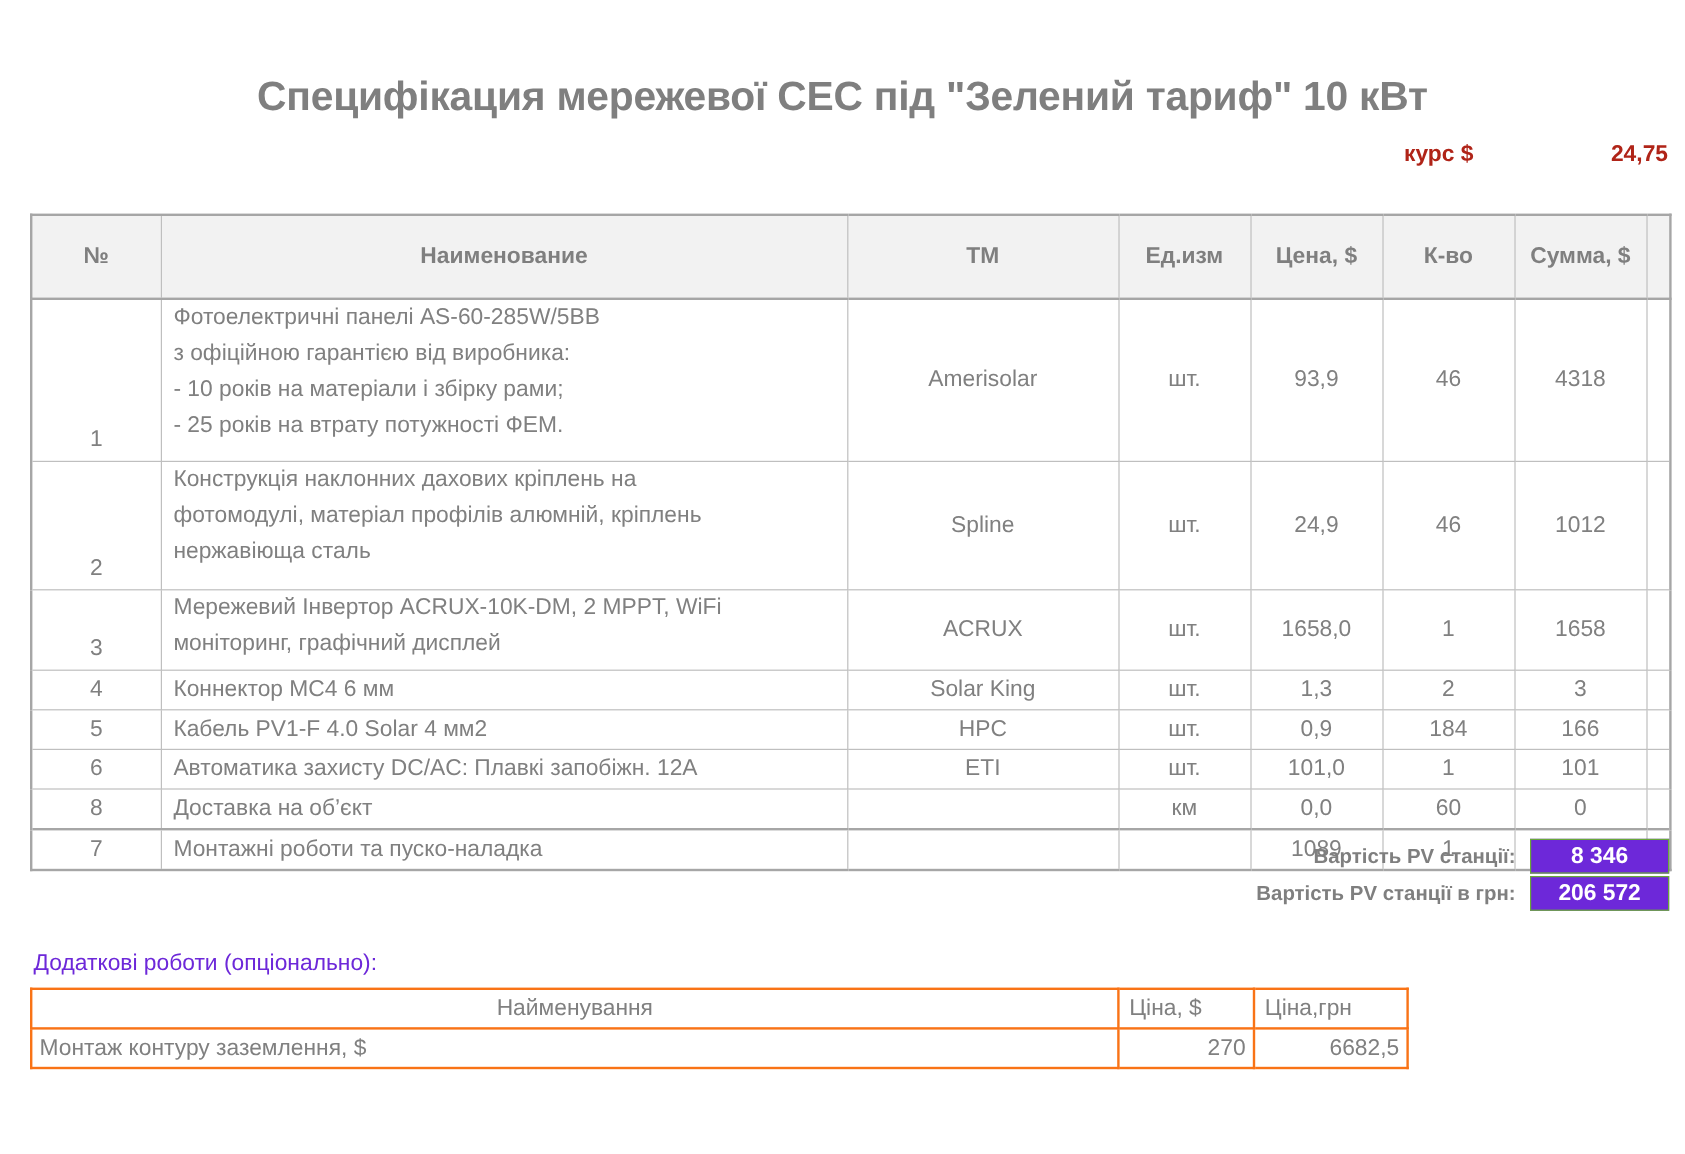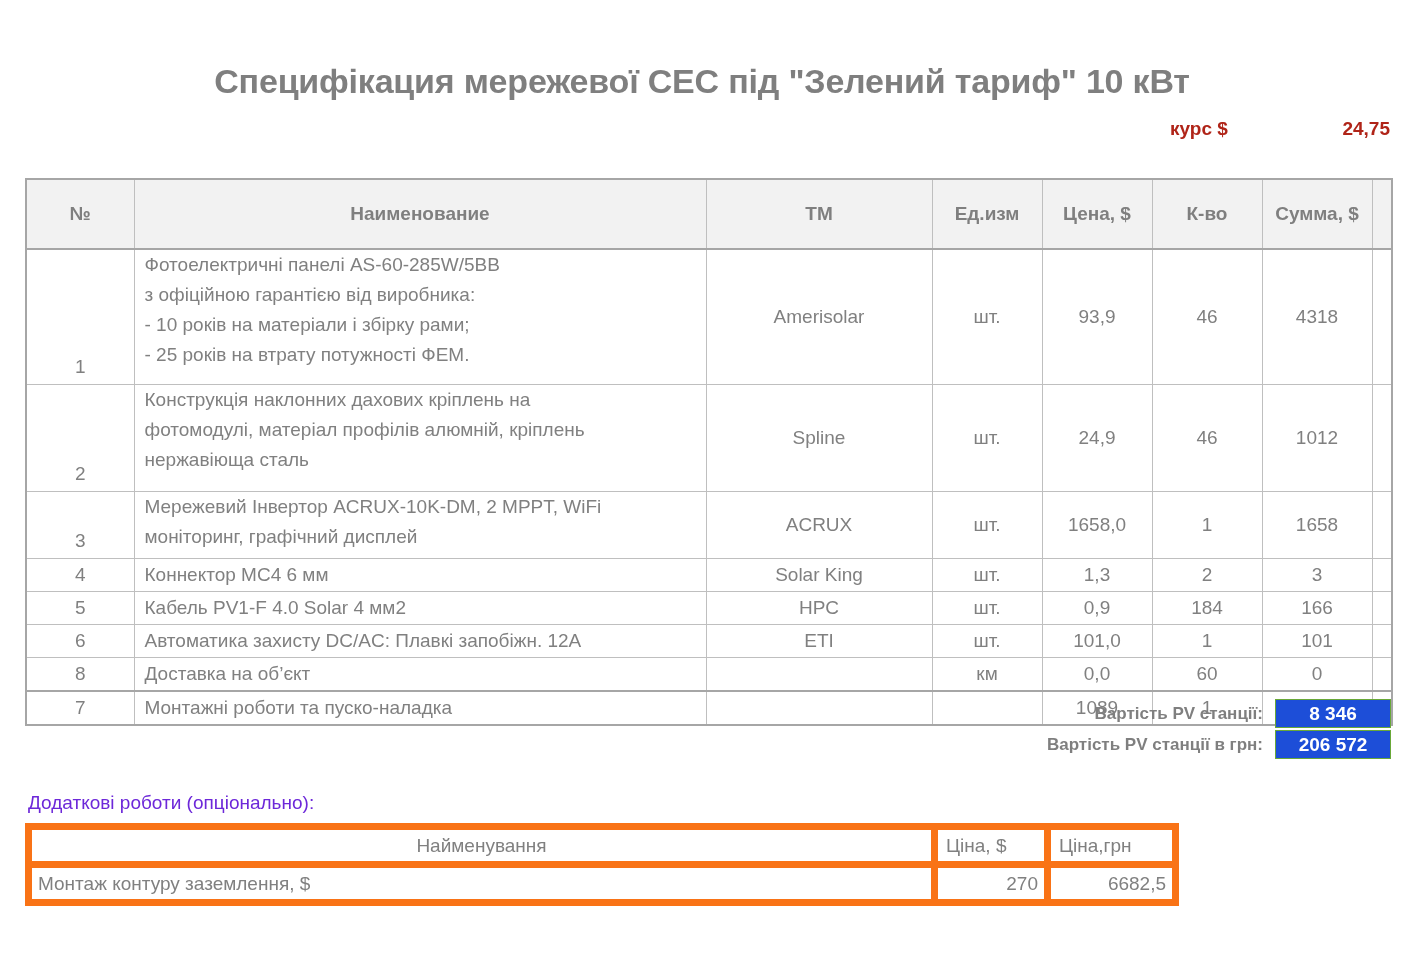--- a/index.html
+++ b/index.html
@@ -126,21 +126,21 @@
     font-size: 17px;
     font-weight: bold;
     color: #7f7f7f;
     text-align: center;
     padding-right: 12px;
   }
   .total-value {
     width: 116px;
     height: 29px;
     box-sizing: border-box;
-    background: #1d4ed8;
+    background: #6d28d9;
     border: 1px solid #69a838;
     color: #ffffff;
     font-size: 19px;
     font-weight: bold;
     display: flex;
     align-items: center;
     justify-content: center;
   }
 
   
@@ -155,21 +155,21 @@
     position: absolute;
     left: 25px;
     top: 823px;
     width: 1147px;
     border-collapse: collapse;
     table-layout: fixed;
     font-size: 19px;
   }
   .extra-table th,
   .extra-table td {
-    border: 7px solid #f97316;
+    border: 2px solid #f97316;
     color: #808080;
     font-weight: normal;
     height: 31px;
     padding: 0 6px;
   }
   .extra-table th.x-name { text-align: center; }
   .extra-table th.x-p1,
   .extra-table th.x-p2 { text-align: left; padding-left: 8px; }
   .extra-table td.x-name { text-align: left; padding-left: 6px; }
   .extra-table td.x-p1,

